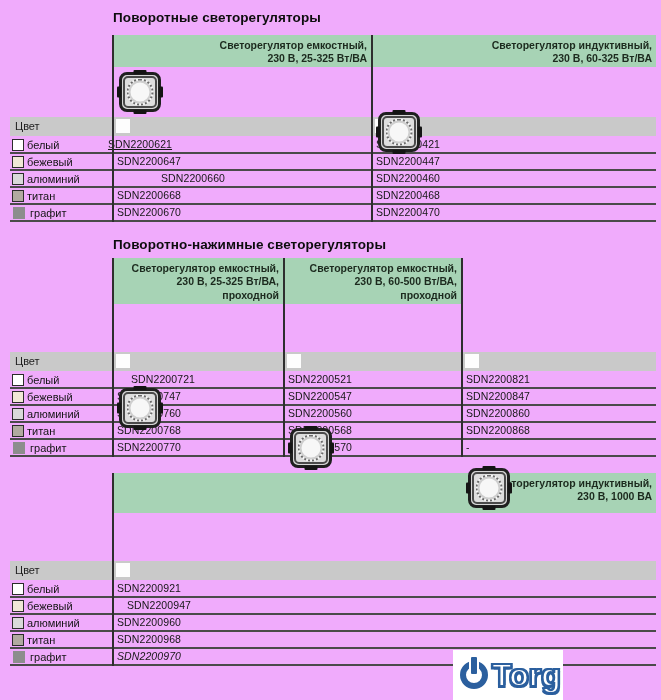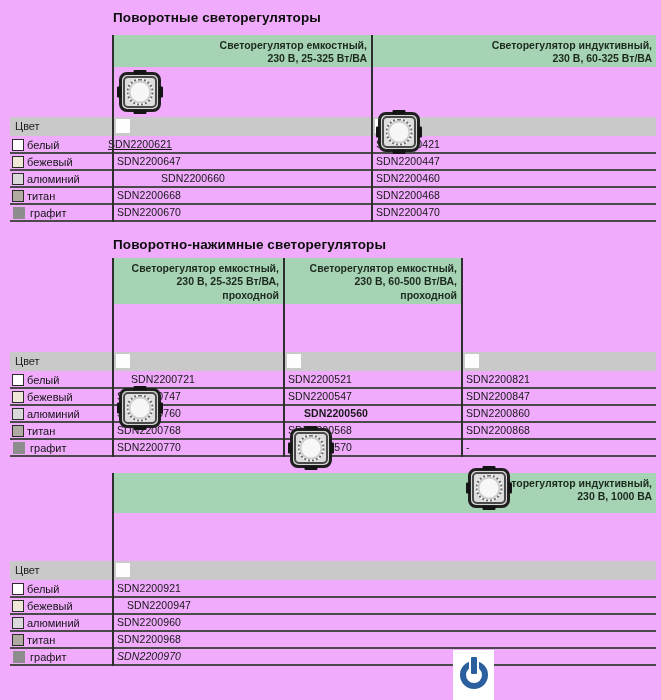--- a/index.html
+++ b/index.html
@@ -216,21 +216,21 @@
     <span class="code" style="left:107px;">SDN2200747</span>
     <span class="code" style="left:278px;">SDN2200547</span>
     <span class="code" style="left:456px;">SDN2200847</span>
   </div>
   <div class="abs trow" style="left:10px; top:406px; width:646px;">
     <span class="lab">
         <span class="sw" style="background: rgb(217, 217, 217);"></span>
         <span>алюминий</span>
       </span>
     <span class="code" style="left:107px;">SDN2200760</span>
-    <span class="code" style="left:294px;font-weight:bold;">SDN2200560</span>
+    <span class="code" style="left:278px;">SDN2200560</span>
     <span class="code" style="left:456px;">SDN2200860</span>
   </div>
   <div class="abs trow" style="left:10px; top:423px; width:646px;">
     <span class="lab">
         <span class="sw" style="background: rgb(177, 170, 160);"></span>
         <span>титан</span>
       </span>
     <span class="code" style="left:107px;">SDN2200768</span>
     <span class="code" style="left:278px;">SDN2200568</span>
     <span class="code" style="left:456px;">SDN2200868</span>
@@ -290,15 +290,16 @@
       </span>
     <span class="code" style="left:107px;font-style:italic;">SDN2200970</span>
   </div>
 
   <div class="abs logo" style="left:453px; top:650px; height:46px;">
     <span class="power">
       <span class="ring"></span>
       <span class="gap"></span>
       <span class="bar"></span>
     </span>
+    <span class="outline">Torg</span>
   </div>
 
 </div>
 
 </body></html>

